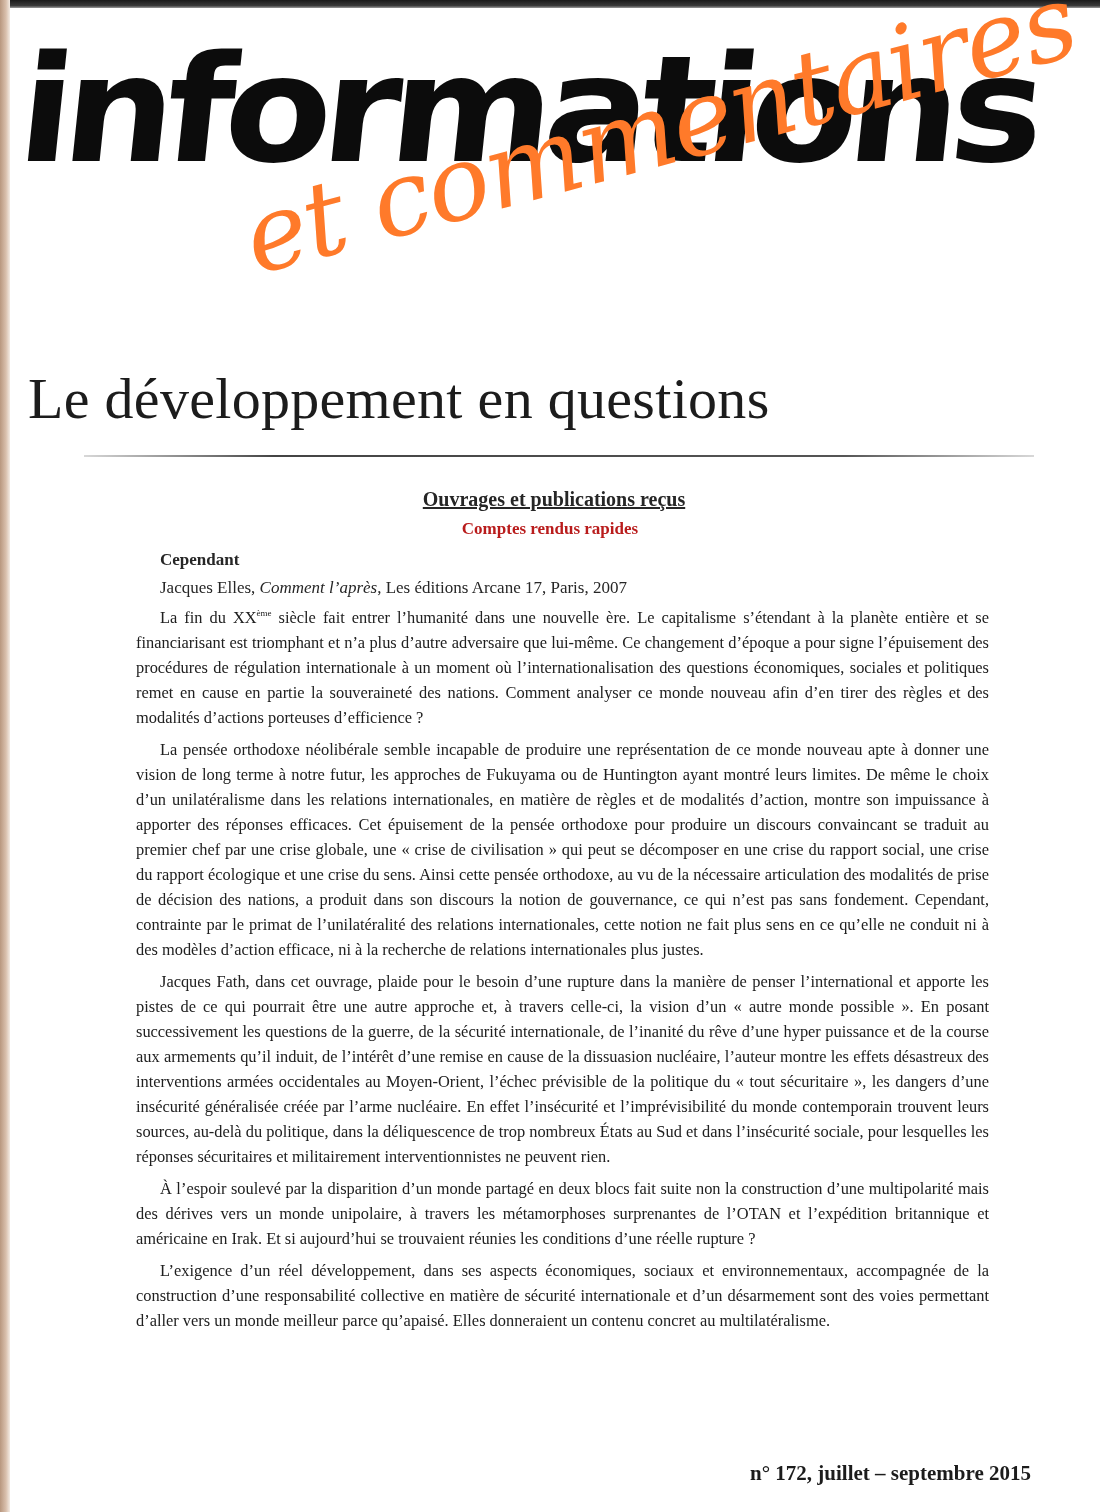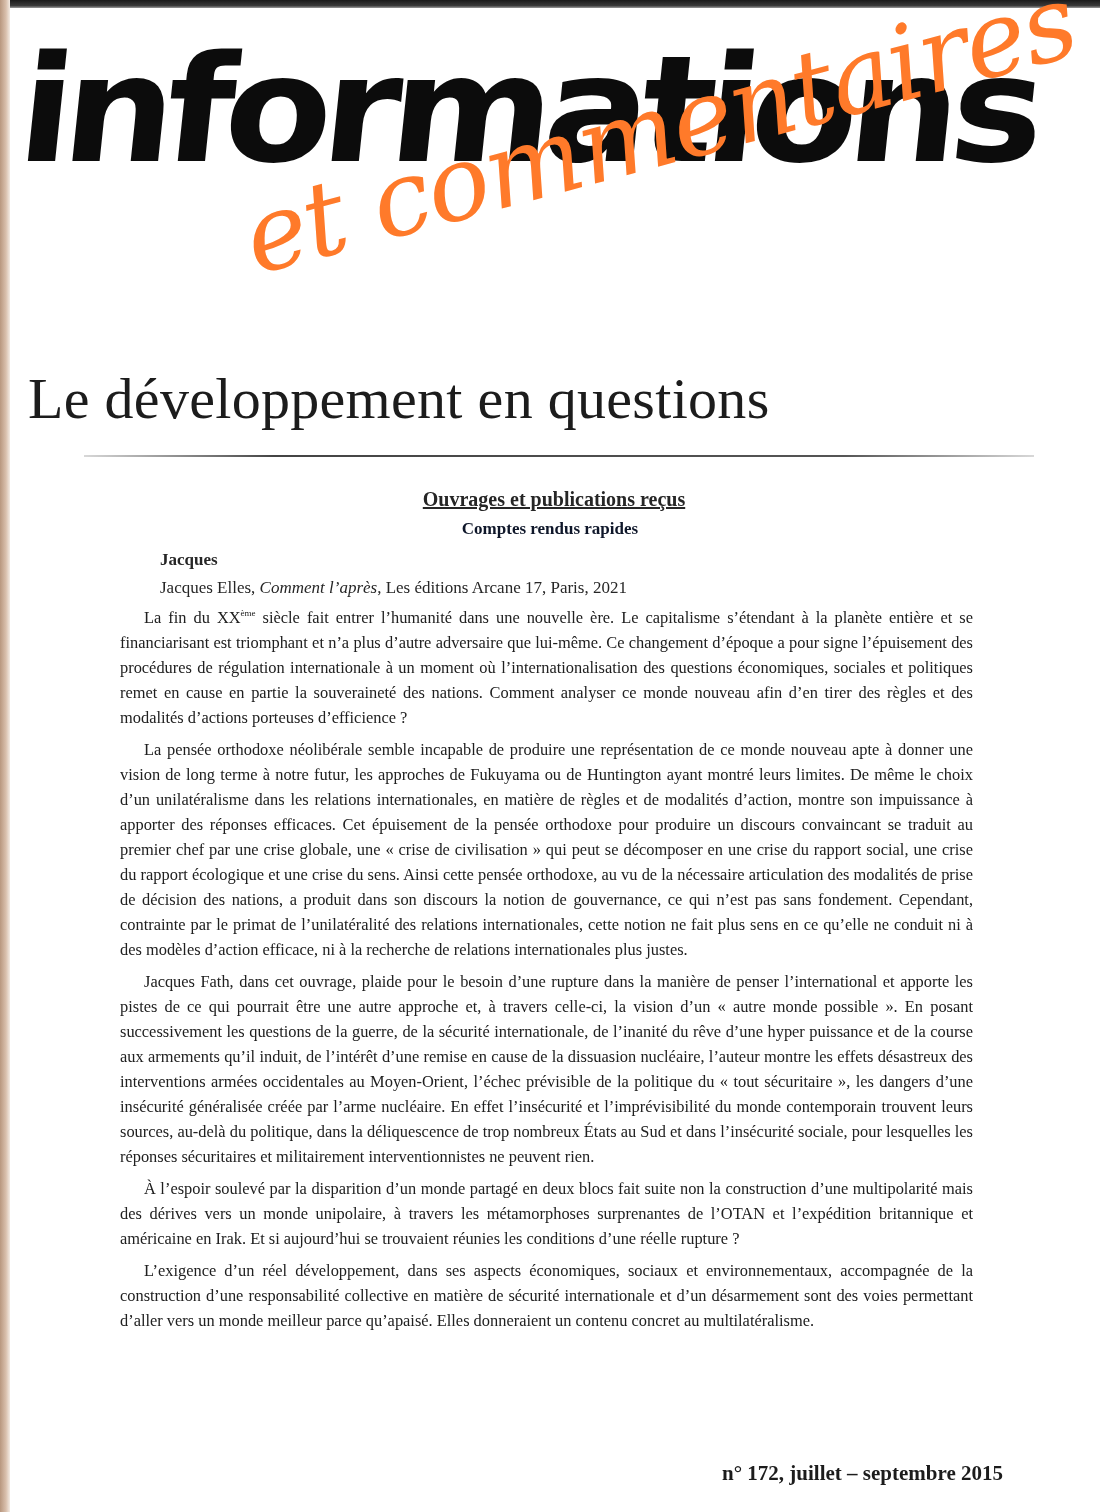--- a/index.html
+++ b/index.html
@@ -42,63 +42,63 @@
     .title-rule {
       position: absolute; left: 84px; top: 455px; width: 950px; height: 2px;
       background: linear-gradient(90deg, rgba(60,60,60,0.2), #444 20%, #555 80%, rgba(60,60,60,0.2));
     }
     .heading-main {
       position: absolute; left: 0; width: 1100px; top: 484px; text-align: center;
       font-size: 20px; font-weight: bold; color: #262626;
     }
     .heading-sub {
       position: absolute; left: 0; width: 1100px; top: 519px; text-align: center;
-      font-size: 17px; font-weight: bold; color: #0f172a;
+      font-size: 17px; font-weight: bold; color: #b91c1c;
     }
     .label-ouvrages {
       position: absolute; left: 160px; top: 550px;
       font-size: 17px; font-weight: bold; color: #262626;
     }
     .book-ref {
       position: absolute; left: 160px; top: 578px; font-size: 17px; color: #262626;
     }
     .body-text {
-      position: absolute; left: 120px; top: 605px; width: 853px;
+      position: absolute; left: 136px; top: 605px; width: 853px;
     }
     .body-text p {
       margin: 0 0 7px 0; text-indent: 24px; text-align: justify;
       font-size: 16.4px; line-height: 25px; color: #202020;
     }
     .body-text sup { font-size: 9px; vertical-align: 7px; line-height: 0; }
     .issue-footer {
-      position: absolute; right: 97px; top: 1461px;
+      position: absolute; right: 69px; top: 1461px;
       font-size: 21px; font-weight: bold; color: #1c1c1c; white-space: nowrap;
     }
   </style>
 </head>
 <body>
 
 <div class="top-edge"></div>
 <div class="left-edge"></div>
 
 <header class="masthead">
   <div class="masthead-main">informations</div>
   <div class="masthead-script">et commentaires</div>
 </header>
 
 <h1 class="section-title" style="margin:0;font-weight:normal;">Le développement en questions</h1>
 <div class="title-rule"></div>
 
 <main>
   <h2 class="heading-main" style="margin:4px;text-decoration:underline;">Ouvrages et publications reçus</h2>
   <h3 class="heading-sub" style="margin:0;">Comptes rendus rapides</h3>
-  <div class="label-ouvrages">Jacques</div>
+  <div class="label-ouvrages">Cependant</div>
   <div class="book-ref">
     <span>Jacques Elles,</span>
-    <i>Comment l’après</i><span>, Les éditions Arcane 17, Paris, 2021</span>
+    <i>Comment l’après</i><span>, Les éditions Arcane 17, Paris, 2007</span>
   </div>
 
   <div class="body-text">
     <p><span>La fin du XX</span><sup>ème</sup><span> siècle fait entrer l’humanité dans une nouvelle ère. Le capitalisme s’étendant à la planète entière et se financiarisant est triomphant et n’a plus d’autre adversaire que lui-même. Ce changement d’époque a pour signe l’épuisement des procédures de régulation internationale à un moment où l’internationalisation des questions économiques, sociales et politiques remet en cause en partie la souveraineté des nations. Comment analyser ce monde nouveau afin d’en tirer des règles et des modalités d’actions porteuses d’efficience ?</span></p>
     <p>La pensée orthodoxe néolibérale semble incapable de produire une représentation de ce monde nouveau apte à donner une vision de long terme à notre futur, les approches de Fukuyama ou de Huntington ayant montré leurs limites. De même le choix d’un unilatéralisme dans les relations internationales, en matière de règles et de modalités d’action, montre son impuissance à apporter des réponses efficaces. Cet épuisement de la pensée orthodoxe pour produire un discours convaincant se traduit au premier chef par une crise globale, une « crise de civilisation » qui peut se décomposer en une crise du rapport social, une crise du rapport écologique et une crise du sens. Ainsi cette pensée orthodoxe, au vu de la nécessaire articulation des modalités de prise de décision des nations, a produit dans son discours la notion de gouvernance, ce qui n’est pas sans fondement. Cependant, contrainte par le primat de l’unilatéralité des relations internationales, cette notion ne fait plus sens en ce qu’elle ne conduit ni à des modèles d’action efficace, ni à la recherche de relations internationales plus justes.</p>
     <p>Jacques Fath, dans cet ouvrage, plaide pour le besoin d’une rupture dans la manière de penser l’international et apporte les pistes de ce qui pourrait être une autre approche et, à travers celle-ci, la vision d’un « autre monde possible ». En posant successivement les questions de la guerre, de la sécurité internationale, de l’inanité du rêve d’une hyper puissance et de la course aux armements qu’il induit, de l’intérêt d’une remise en cause de la dissuasion nucléaire, l’auteur montre les effets désastreux des interventions armées occidentales au Moyen-Orient, l’échec prévisible de la politique du « tout sécuritaire », les dangers d’une insécurité généralisée créée par l’arme nucléaire. En effet l’insécurité et l’imprévisibilité du monde contemporain trouvent leurs sources, au-delà du politique, dans la déliquescence de trop nombreux États au Sud et dans l’insécurité sociale, pour lesquelles les réponses sécuritaires et militairement interventionnistes ne peuvent rien.</p>
     <p>À l’espoir soulevé par la disparition d’un monde partagé en deux blocs fait suite non la construction d’une multipolarité mais des dérives vers un monde unipolaire, à travers les métamorphoses surprenantes de l’OTAN et l’expédition britannique et américaine en Irak. Et si aujourd’hui se trouvaient réunies les conditions d’une réelle rupture ?</p>
     <p>L’exigence d’un réel développement, dans ses aspects économiques, sociaux et environnementaux, accompagnée de la construction d’une responsabilité collective en matière de sécurité internationale et d’un désarmement sont des voies permettant d’aller vers un monde meilleur parce qu’apaisé. Elles donneraient un contenu concret au multilatéralisme.</p>
   </div>
 </main>

